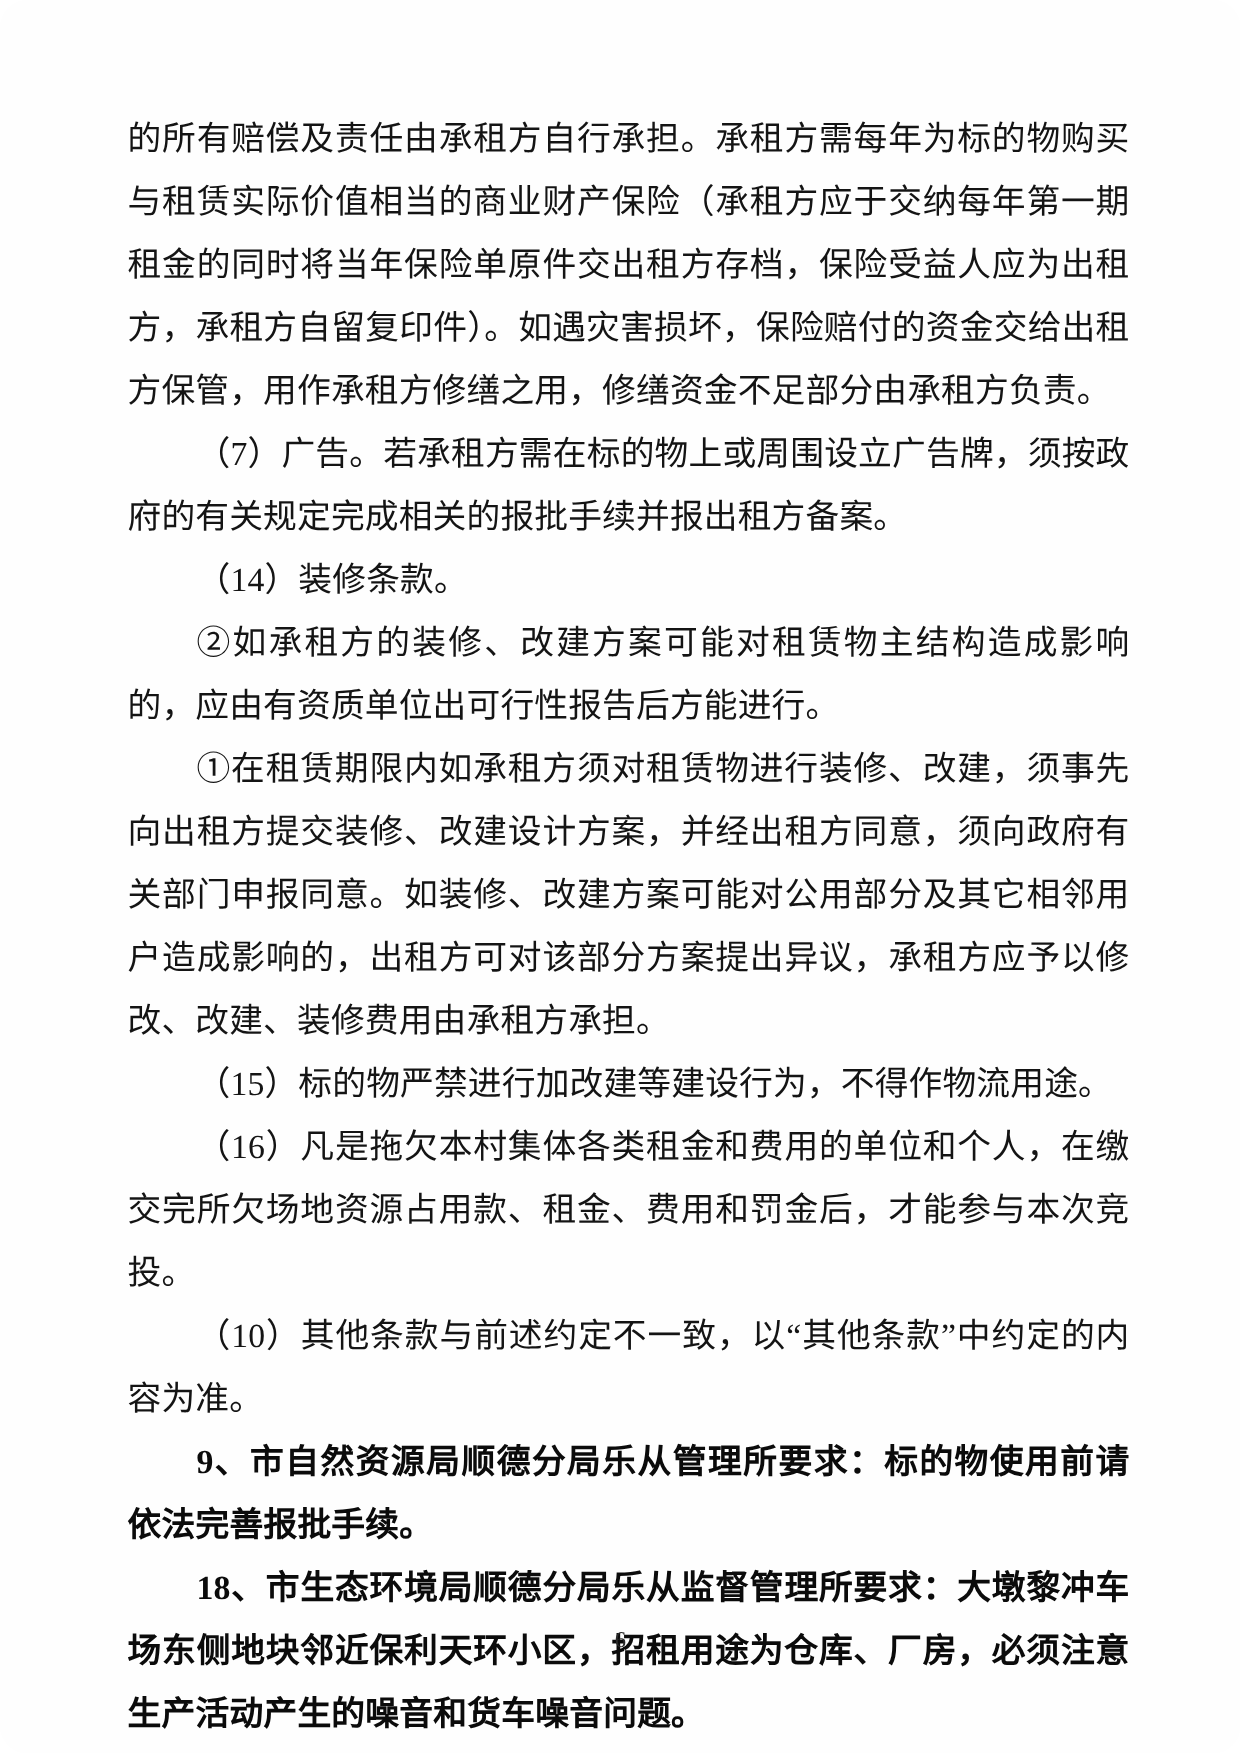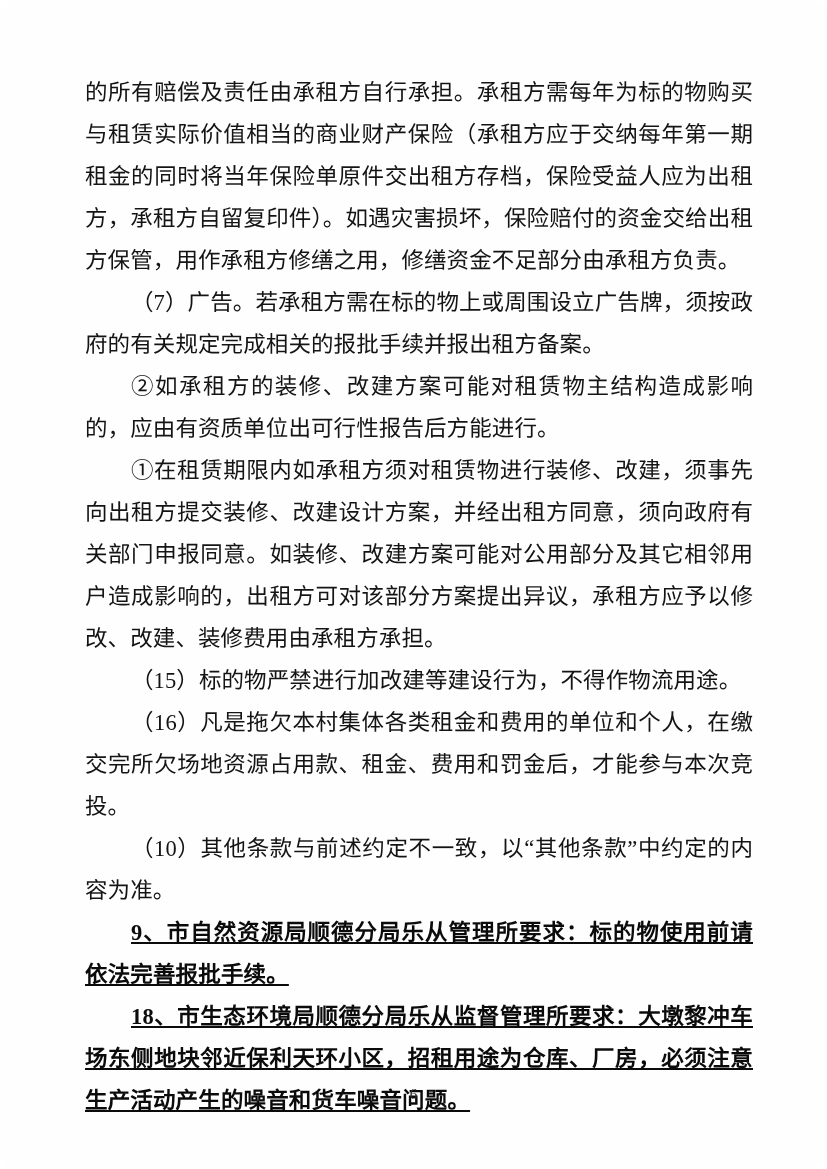--- a/index.html
+++ b/index.html
@@ -38,21 +38,20 @@
     color: #141414;
     word-break: break-all;
   }
   p.para.no-indent {
     text-indent: 0;
   }
   p.para.bold {
     font-weight: bold;
     letter-spacing: 0.15px;
     color: #0b0b0b;
-    text-decoration: underline;
   }
   .page-number {
     position: absolute;
     left: 0;
     right: 0;
     top: 1085px;
     text-align: center;
     font-size: 15px;
     line-height: 18px;
     font-family: "Liberation Serif", "DejaVu Serif", serif;
@@ -63,20 +62,21 @@
 <body>
 
 <div class="page">
 
   <div class="text-block">
 
     <p class="para no-indent">的所有赔偿及责任由承租方自行承担。承租方需每年为标的物购买与租赁实际价值相当的商业财产保险（承租方应于交纳每年第一期租金的同时将当年保险单原件交出租方存档，保险受益人应为出租方，承租方自留复印件）。如遇灾害损坏，保险赔付的资金交给出租方保管，用作承租方修缮之用，修缮资金不足部分由承租方负责。</p>
 
     <p class="para">（7）广告。若承租方需在标的物上或周围设立广告牌，须按政府的有关规定完成相关的报批手续并报出租方备案。</p>
 
+    <p class="para">（14）装修条款。</p>
 
     <p class="para">②如承租方的装修、改建方案可能对租赁物主结构造成影响的，应由有资质单位出可行性报告后方能进行。</p>
 
     <p class="para">①在租赁期限内如承租方须对租赁物进行装修、改建，须事先向出租方提交装修、改建设计方案，并经出租方同意，须向政府有关部门申报同意。如装修、改建方案可能对公用部分及其它相邻用户造成影响的，出租方可对该部分方案提出异议，承租方应予以修改、改建、装修费用由承租方承担。</p>
 
     <p class="para">（15）标的物严禁进行加改建等建设行为，不得作物流用途。</p>
 
     <p class="para">（16）凡是拖欠本村集体各类租金和费用的单位和个人，在缴交完所欠场地资源占用款、租金、费用和罚金后，才能参与本次竞投。</p>
 
     <p class="para">（10）其他条款与前述约定不一致，以“其他条款”中约定的内容为准。</p>

